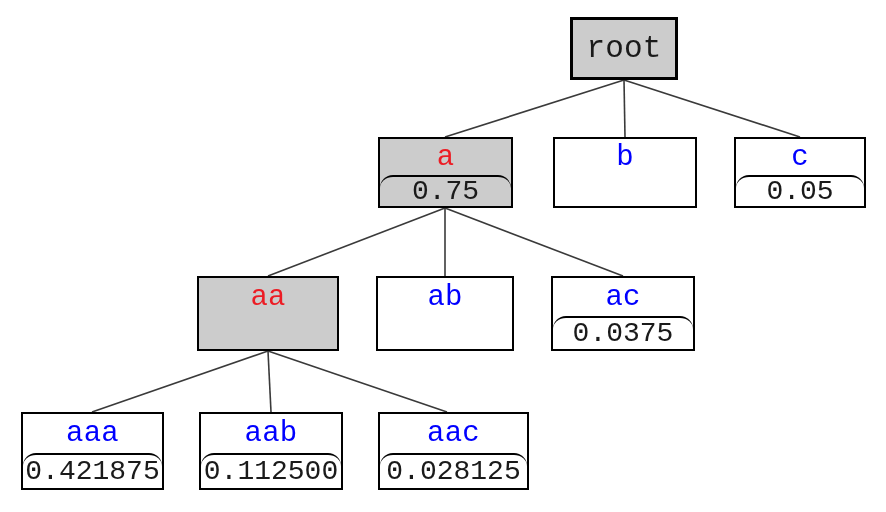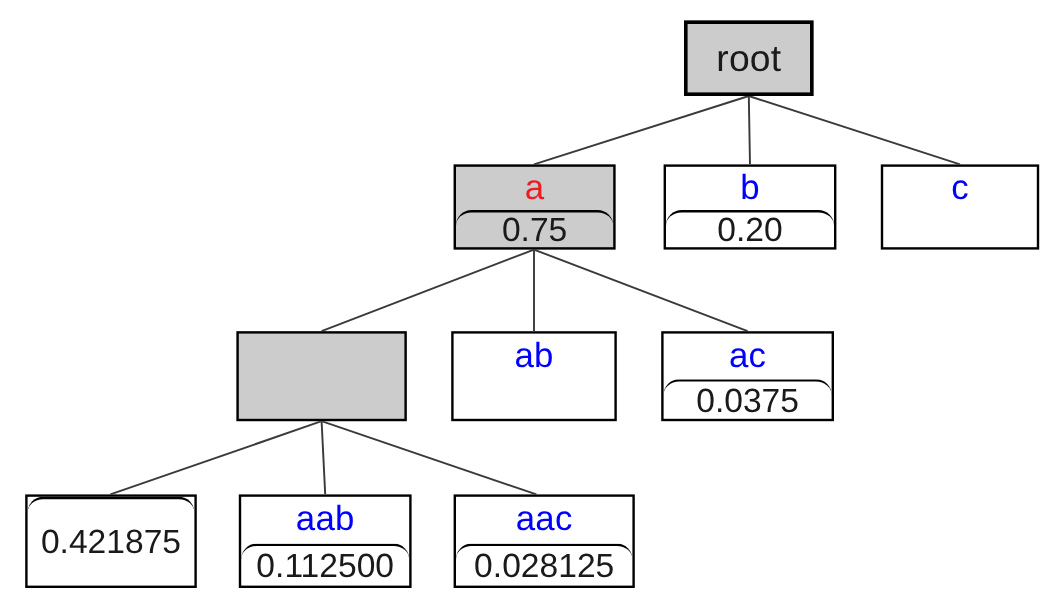--- a/index.html
+++ b/index.html
@@ -6,21 +6,21 @@
     margin: 0;
     padding: 0;
     background: #ffffff;
   }
   #canvas {
     position: relative;
     width: 886px;
     height: 512px;
     background: #ffffff;
     overflow: hidden;
-    font-family: Liberation Sans, sans-serif;
+    font-family: Liberation Mono, monospace;
   }
   #edge-layer {
     position: absolute;
     left: 0;
     top: 0;
     width: 886px;
     height: 512px;
     pointer-events: none;
   }
   .node {
@@ -92,35 +92,37 @@
   <div id="node-layer">
       <div class="node filled root-node" style="left: 570px; top: 17px; width: 108px; height: 63px;">
         <div class="node-label dark">root</div>
       </div>
       <div class="node filled" style="left: 378px; top: 137px; width: 135px; height: 71px;">
         <div class="node-label hl" style="height: 36px;">a</div>
         <div class="node-value">0.75</div>
       </div>
       <div class="node" style="left: 553px; top: 137px; width: 144px; height: 71px;">
         <div class="node-label" style="height: 36px;">b</div>
-        <div class="node-value">0.20</div>
       </div>
       <div class="node" style="left: 734px; top: 137px; width: 132px; height: 71px;">
         <div class="node-label" style="height: 36px;">c</div>
+        <div class="node-value">0.05</div>
       </div>
       <div class="node filled" style="left: 197px; top: 276px; width: 142px; height: 75px;">
+        <div class="node-label hl" style="height: 38px;">aa</div>
       </div>
       <div class="node" style="left: 376px; top: 276px; width: 138px; height: 75px;">
         <div class="node-label" style="height: 38px; text-align: right;">ab</div>
       </div>
       <div class="node" style="left: 551px; top: 276px; width: 144px; height: 75px;">
         <div class="node-label" style="height: 38px;">ac</div>
         <div class="node-value">0.0375</div>
       </div>
       <div class="node" style="left: 21px; top: 412px; width: 143px; height: 78px;">
+        <div class="node-label" style="height: 39px;">aaa</div>
         <div class="node-value">0.421875</div>
       </div>
       <div class="node" style="left: 199px; top: 412px; width: 144px; height: 78px;">
         <div class="node-label" style="height: 39px; border-radius: 14px;">aab</div>
         <div class="node-value">0.112500</div>
       </div>
       <div class="node" style="left: 378px; top: 412px; width: 151px; height: 78px;">
         <div class="node-label" style="height: 39px;">aac</div>
         <div class="node-value">0.028125</div>
       </div>

